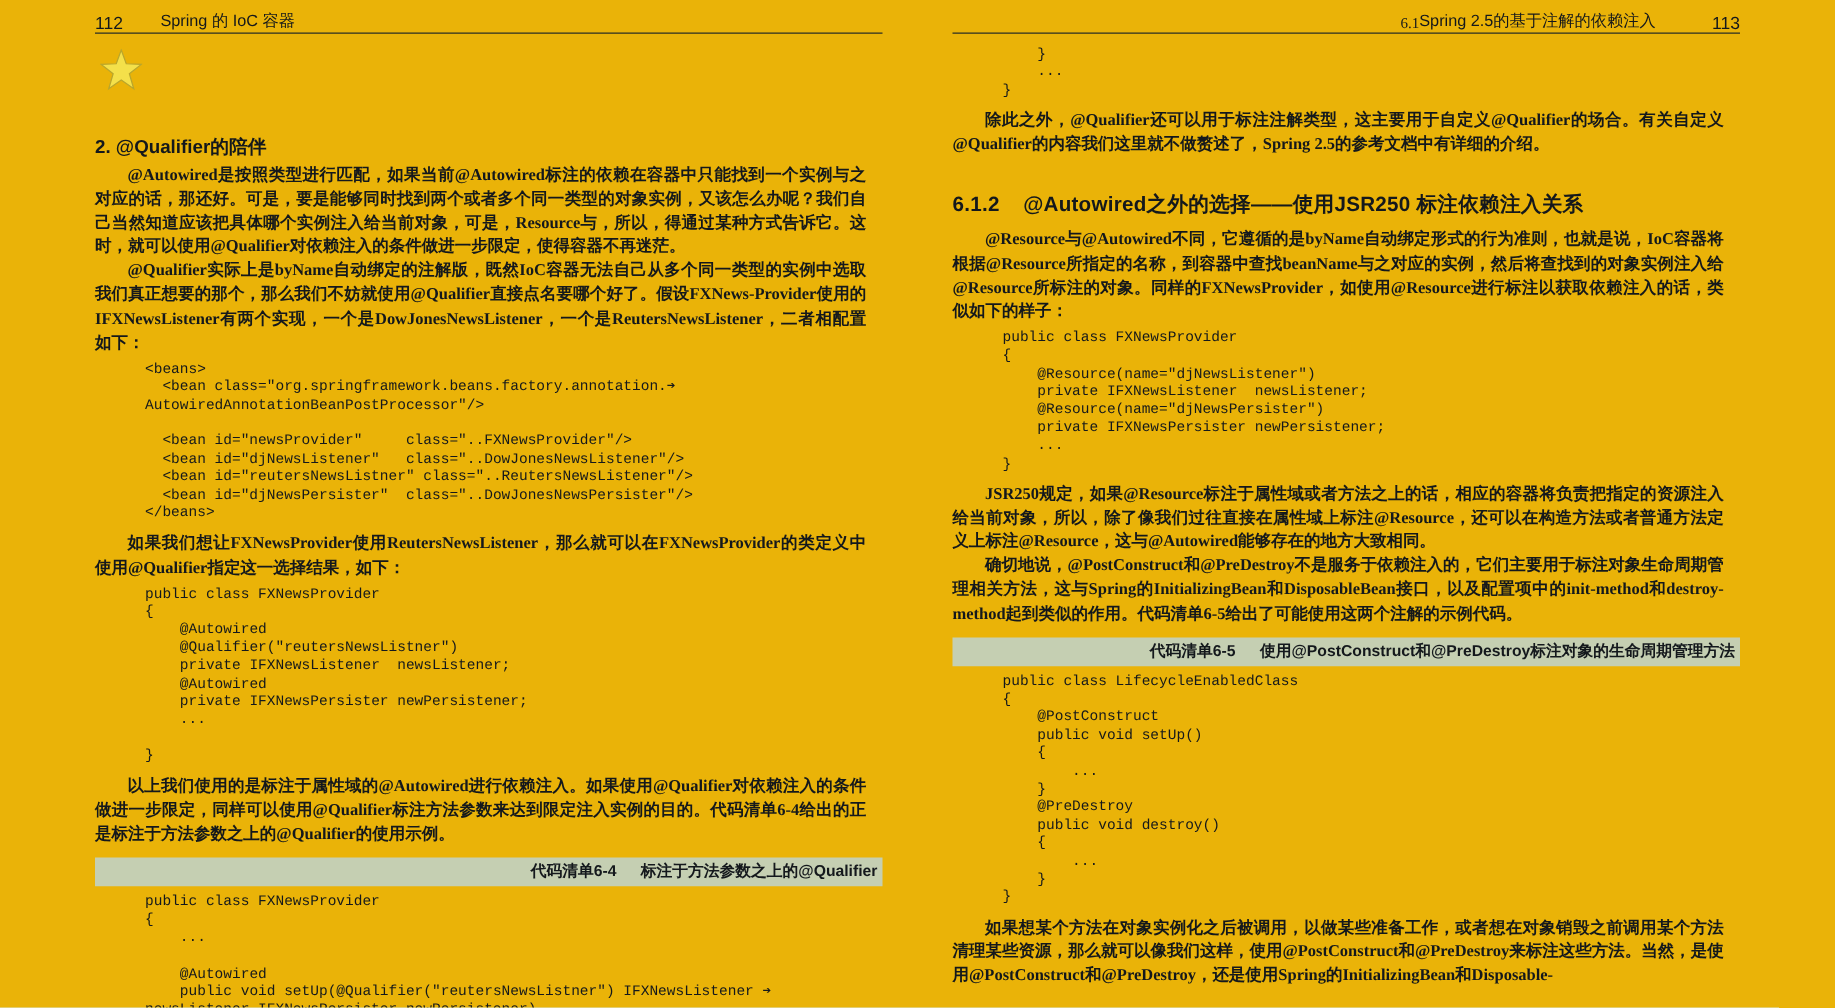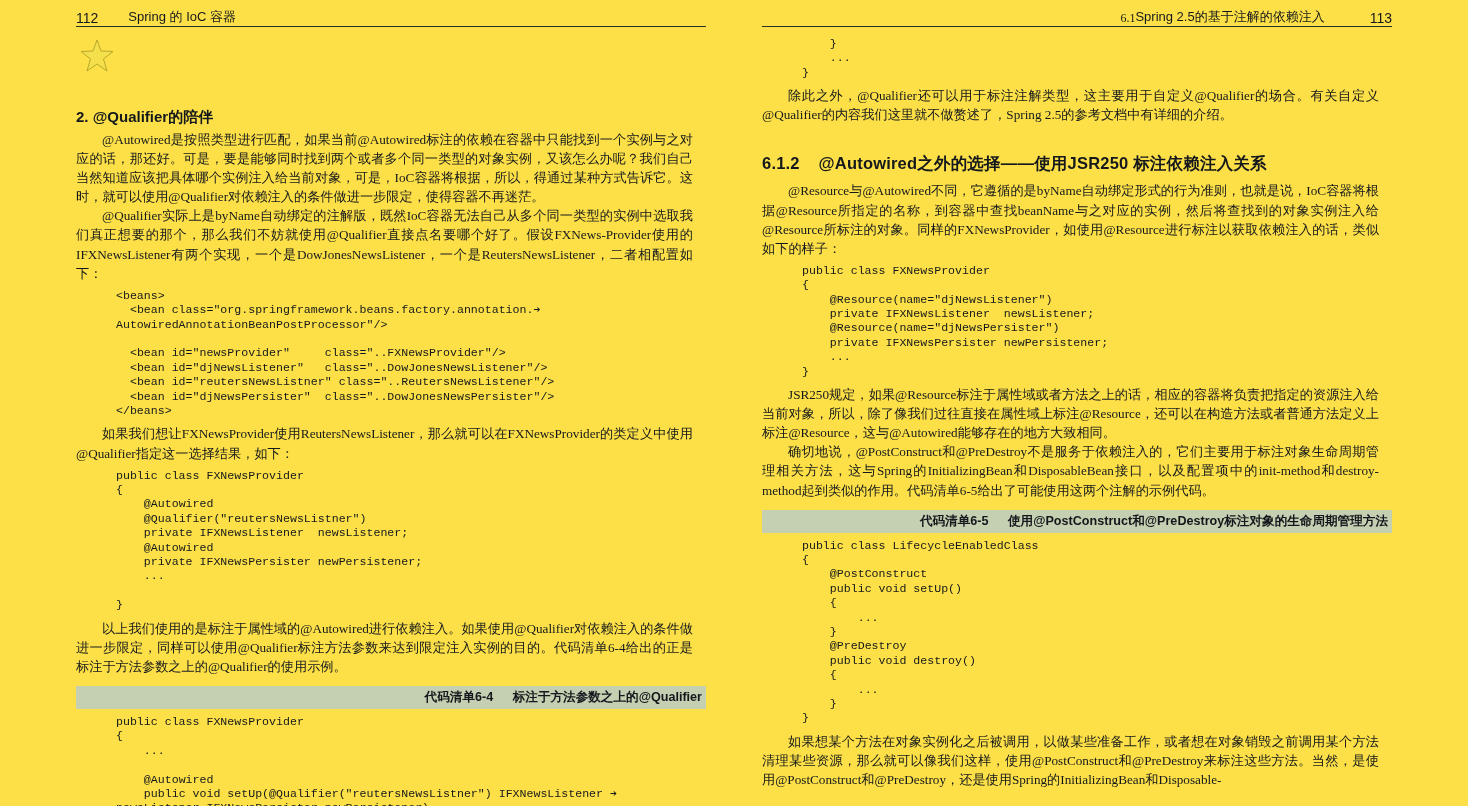--- a/index.html
+++ b/index.html
@@ -11,21 +11,21 @@
     width: 1468px;
     height: 806px;
     font-family: "Liberation Serif", serif;
     color: #14181c;
     overflow: hidden;
   }
   .page {
     position: relative;
     width: 1468px;
     height: 806px;
-    background: #fde047;
+    background: #eab308;
     display: flex;
   }
   .col {
     width: 734px;
     height: 806px;
     box-sizing: border-box;
     position: relative;
   }
   .col-left { padding: 0 28px 0 76px; }
   .col-right { padding: 0 76px 0 28px; }
@@ -55,20 +55,21 @@
   .head-right .ttl { margin-right: 45px; }
 
   
   p.body {
     font-size: 13.2px;
     line-height: 19.1px;
     margin: 0 13px 0 0;
     text-align: justify;
     text-justify: inter-ideograph;
     letter-spacing: 0px;
+    font-weight: bold;
   }
   p.ind { text-indent: 26px; }
 
   .note {
     position: relative;
     min-height: 62px;
     margin: 6px 0 8px 0;
     padding-left: 48px;
     font-size: 13.2px;
     line-height: 19.1px;
@@ -132,21 +133,21 @@
     </div>
 
     <div class="note">
       <svg class="star" viewBox="0 0 34 34">
         <polygon points="17,1 21,12 33,12.5 23.5,20 27,32 17,25 7,32 10.5,20 1,12.5 13,12" fill="#f4e04a" stroke="#b9a62c" stroke-width="1"></polygon>
       </svg>
     </div>
 
     <h3 class="sub">2. @Qualifier的陪伴</h3>
 
-    <p class="body ind">@Autowired是按照类型进行匹配，如果当前@Autowired标注的依赖在容器中只能找到一个实例与之对应的话，那还好。可是，要是能够同时找到两个或者多个同一类型的对象实例，又该怎么办呢？我们自己当然知道应该把具体哪个实例注入给当前对象，可是，IoC容器将根据，所以，得通过某种方式告诉它。这时，就可以使用@Qualifier对依赖注入的条件做进一步限定，使得容器不再迷茫。</p>
+    <p class="body ind">@Autowired是按照类型进行匹配，如果当前@Autowired标注的依赖在容器中只能找到一个实例与之对应的话，那还好。可是，要是能够同时找到两个或者多个同一类型的对象实例，又该怎么办呢？我们自己当然知道应该把具体哪个实例注入给当前对象，可是，Resource与，所以，得通过某种方式告诉它。这时，就可以使用@Qualifier对依赖注入的条件做进一步限定，使得容器不再迷茫。</p>
     <p class="body ind">@Qualifier实际上是byName自动绑定的注解版，既然IoC容器无法自己从多个同一类型的实例中选取我们真正想要的那个，那么我们不妨就使用@Qualifier直接点名要哪个好了。假设FXNews-Provider使用的IFXNewsListener有两个实现，一个是DowJonesNewsListener，一个是ReutersNewsListener，二者相配置如下：</p>
 
     <pre class="code">&lt;beans&gt;
   &lt;bean class="org.springframework.beans.factory.annotation.➔
 AutowiredAnnotationBeanPostProcessor"/&gt;
 
   &lt;bean id="newsProvider"     class="..FXNewsProvider"/&gt;
   &lt;bean id="djNewsListener"   class="..DowJonesNewsListener"/&gt;
   &lt;bean id="reutersNewsListner" class="..ReutersNewsListener"/&gt;
   &lt;bean id="djNewsPersister"  class="..DowJonesNewsPersister"/&gt;

